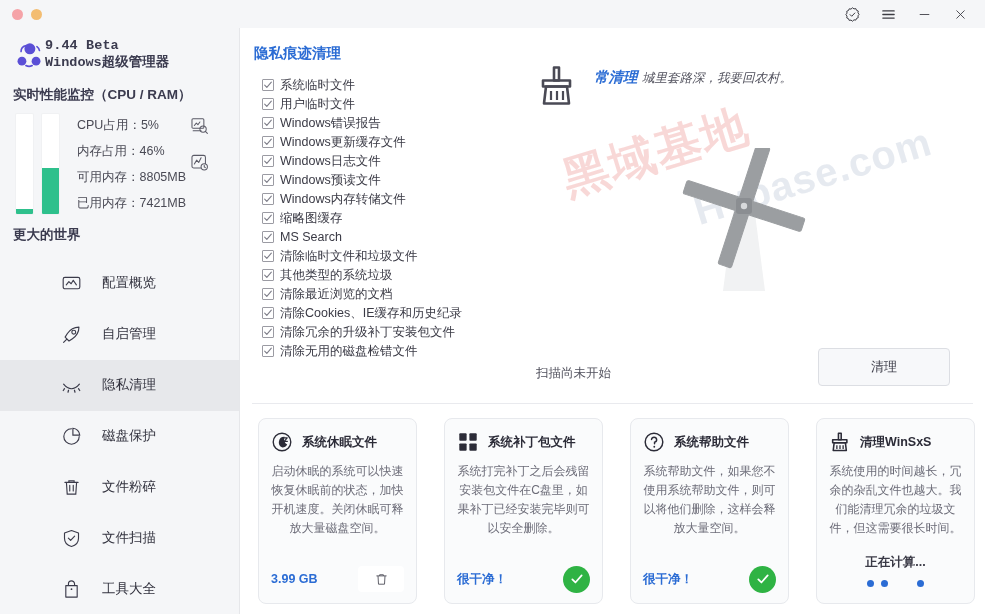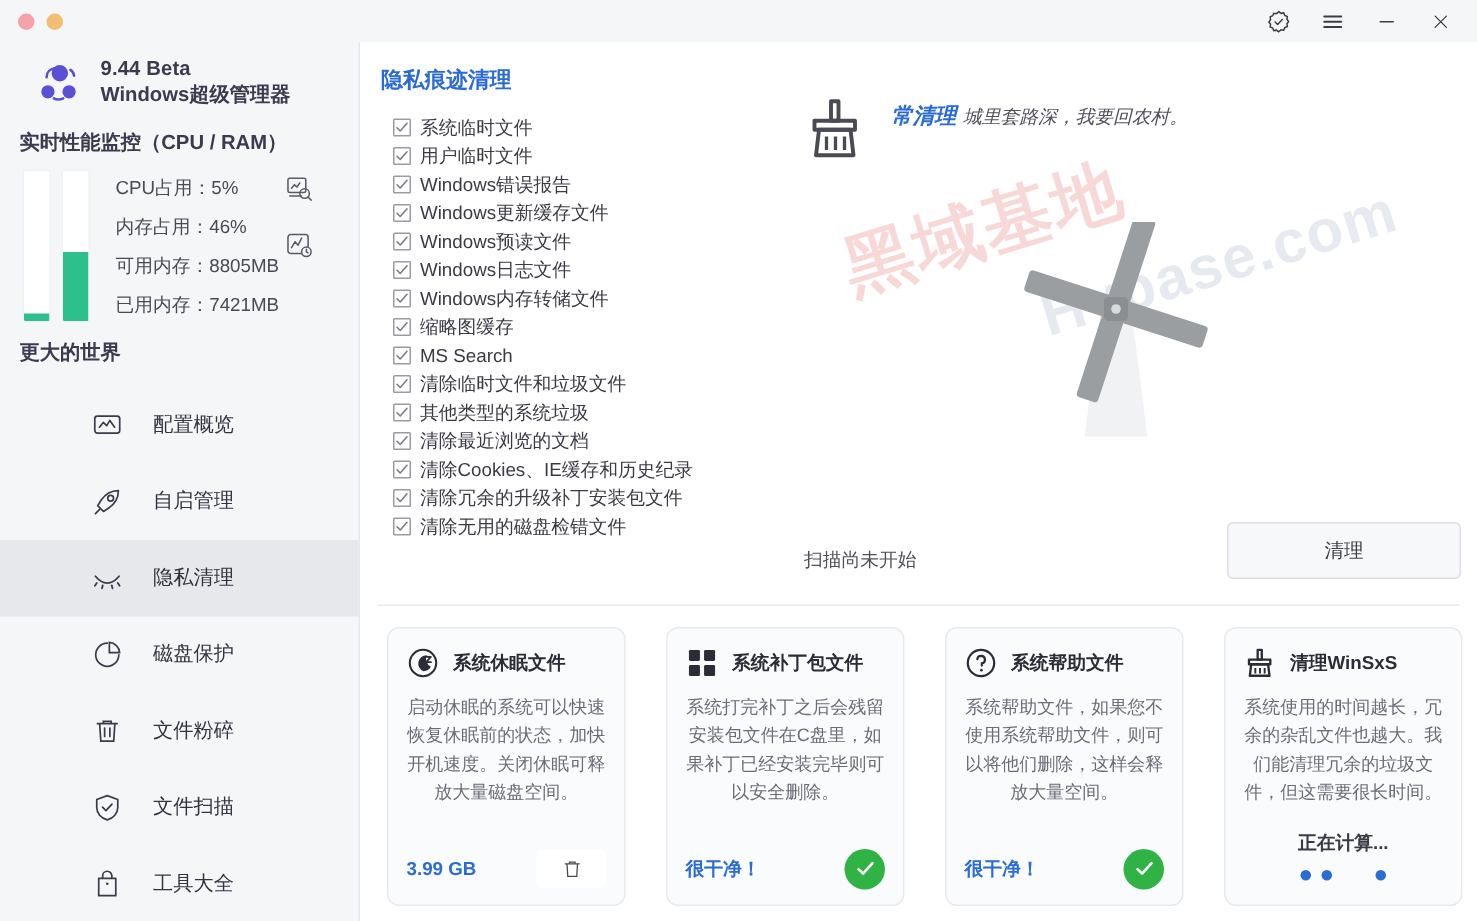--- a/index.html
+++ b/index.html
@@ -55,22 +55,23 @@
   
   .sidebar {
     width: 240px;
     flex: 0 0 240px;
     background: #f5f6f8;
     border-right: 1px solid #e6e7ea;
     position: relative;
     overflow: hidden;
   }
   .brand {
-    display: flex; align-items: center; gap: 13px;
-    padding: 10px 0 0 24px;
+    display: flex; align-items: center; gap: 1px;
+    padding: 10px 0 0 14px;
+    font-family: Liberation Mono, monospace;
   }
   .brand-logo { width: 30px; height: 30px; flex: 0 0 30px; }
   .brand-text {
     display: flex; flex-direction: column;
     line-height: 1.25;
   }
   .brand-version {
     font-size: 13.5px; font-weight: bold; color: #3b3b4f;
     letter-spacing: .1px;
   }
@@ -233,21 +234,21 @@
 
   .scan-status {
     position: absolute;
     left: 296px; top: 337px;
     font-size: 12.5px; color: #50505c;
     z-index: 3;
   }
   .clean-btn {
     position: absolute;
     left: 578px; top: 320px;
-    width: 156px; height: 38px;
+    width: 132px; height: 38px;
     background: #f7f8fa;
     border: 1px solid #dcdee3;
     border-radius: 4px;
     display: flex; align-items: center; justify-content: center;
     font-size: 13px; color: #3c3c48;
     cursor: default;
   }
 
   .divider {
     position: absolute;
@@ -541,29 +542,29 @@
               </svg>
             </span>
             <span class="check-label">Windows更新缓存文件</span>
           </div>
           <div class="check-row">
             <span class="cbox">
               <svg width="10" height="10" viewBox="0 0 12 12" fill="none" stroke="#7d7d88" stroke-width="1.3" stroke-linecap="round" stroke-linejoin="round">
                 <path d="M2 6.2l2.6 2.6L10 2.6"></path>
               </svg>
             </span>
+            <span class="check-label">Windows日志文件</span>
+          </div>
+          <div class="check-row">
+            <span class="cbox">
+              <svg width="10" height="10" viewBox="0 0 12 12" fill="none" stroke="#7d7d88" stroke-width="1.3" stroke-linecap="round" stroke-linejoin="round">
+                <path d="M2 6.2l2.6 2.6L10 2.6"></path>
+              </svg>
+            </span>
             <span class="check-label">Windows预读文件</span>
-          </div>
-          <div class="check-row">
-            <span class="cbox">
-              <svg width="10" height="10" viewBox="0 0 12 12" fill="none" stroke="#7d7d88" stroke-width="1.3" stroke-linecap="round" stroke-linejoin="round">
-                <path d="M2 6.2l2.6 2.6L10 2.6"></path>
-              </svg>
-            </span>
-            <span class="check-label">Windows日志文件</span>
           </div>
           <div class="check-row">
             <span class="cbox">
               <svg width="10" height="10" viewBox="0 0 12 12" fill="none" stroke="#7d7d88" stroke-width="1.3" stroke-linecap="round" stroke-linejoin="round">
                 <path d="M2 6.2l2.6 2.6L10 2.6"></path>
               </svg>
             </span>
             <span class="check-label">Windows内存转储文件</span>
           </div>
           <div class="check-row">

